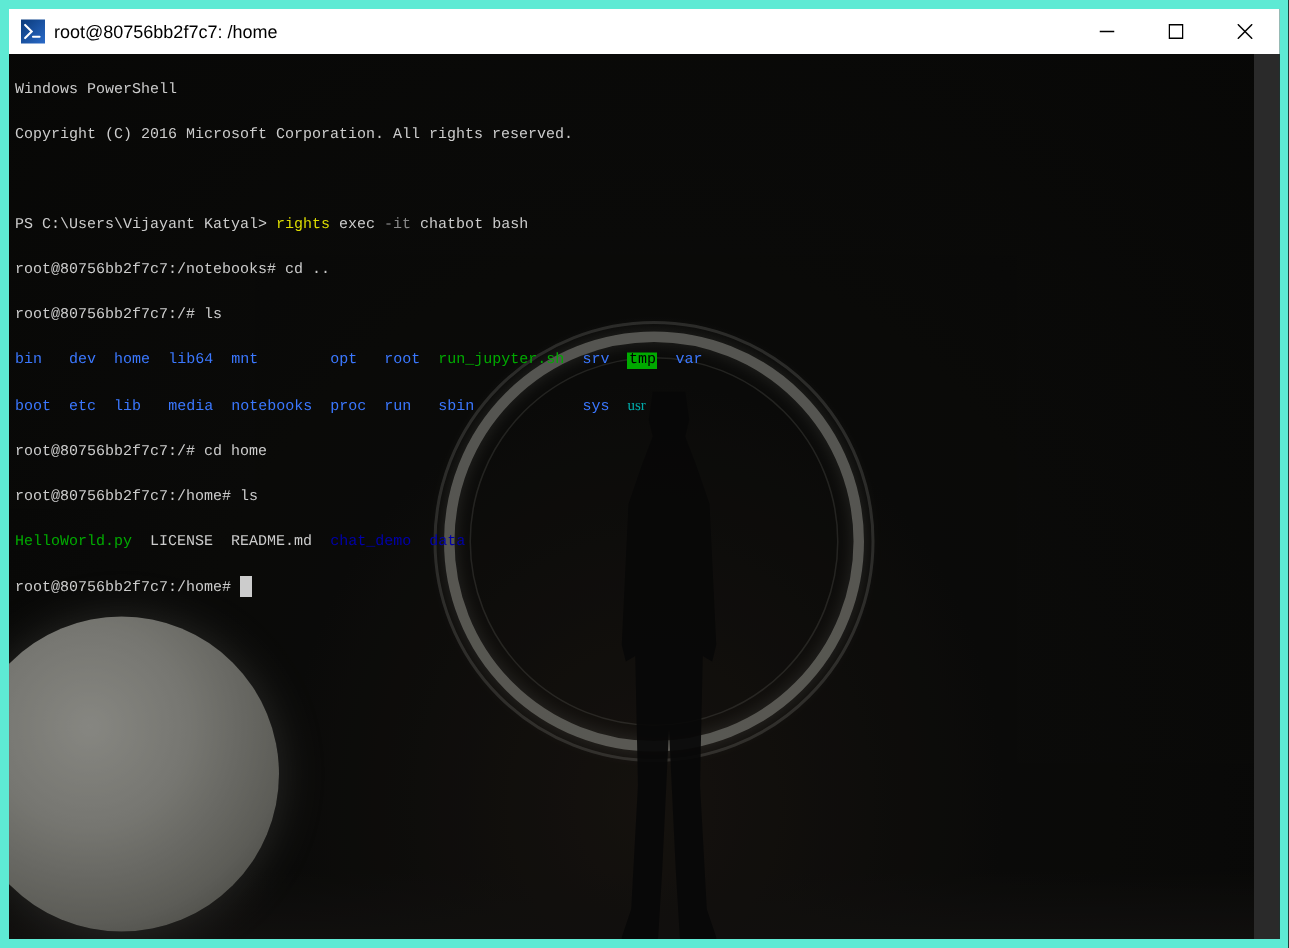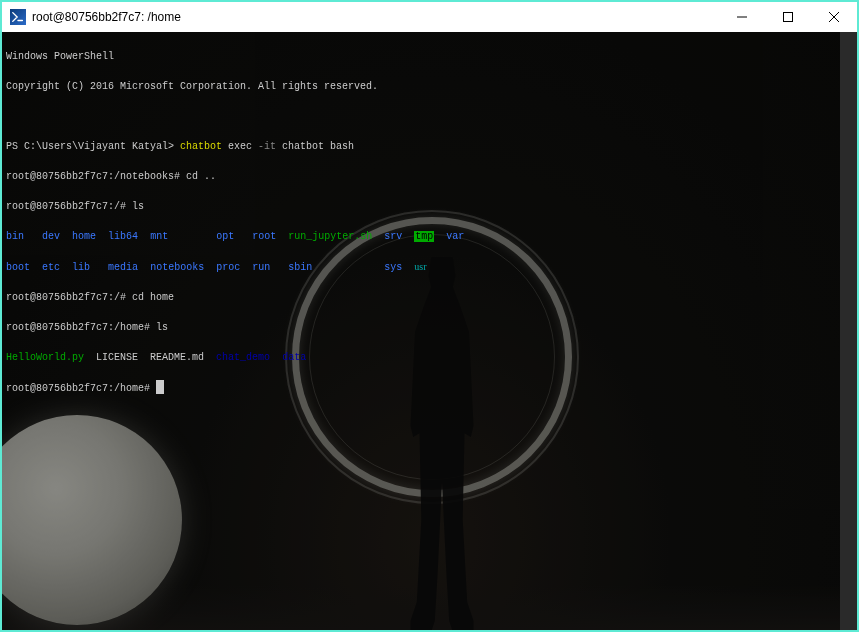--- a/index.html
+++ b/index.html
@@ -10,21 +10,21 @@
     
     body {
       font-family: Consolas, 'Courier New', monospace;
       background: #0a0a0a;
       overflow: hidden;
     }
     
     .window {
       width: 859px;
       height: 632px;
-      border: 2px solid #5eead4;
+      border: 6px solid #5eead4;
       background: #000;
       position: relative;
       display: flex;
       flex-direction: column;
     }
     
     .titlebar {
       height: 30px;
       background: #fff;
       display: flex;
@@ -234,21 +234,21 @@
       <div class="bg-ground"></div>
       <div class="bg-moon"></div>
       <div class="bg-ring"></div>
       <div class="bg-person"></div>
     </div>
 
     <div class="terminal-content">
 <span class="line white">Windows PowerShell</span>
 <span class="line white">Copyright (C) 2016 Microsoft Corporation. All rights reserved.</span>
 <span class="line"> </span>
-<span class="line"><span class="white">PS C:\Users\Vijayant Katyal&gt; </span><span class="yellow">chatbot </span><span class="white">exec </span><span class="gray">-it </span><span class="white">chatbot bash</span></span>
+<span class="line"><span class="white">PS C:\Users\Vijayant Katyal&gt; </span><span class="yellow">rights </span><span class="white">exec </span><span class="gray">-it </span><span class="white">chatbot bash</span></span>
 <span class="line"><span class="white">root@80756bb2f7c7:/notebooks# </span><span class="white">cd ..</span></span>
 <span class="line"><span class="white">root@80756bb2f7c7:/# </span><span class="white">ls</span></span>
 <span class="line"><span class="lblue">bin</span>   <span class="lblue">dev</span>  <span class="lblue">home</span>  <span class="lblue">lib64</span>  <span class="lblue">mnt</span>        <span class="lblue">opt</span>   <span class="lblue">root</span>  <span class="green">run_jupyter.sh</span>  <span class="lblue">srv</span>  <span class="tmp-hl">tmp</span>  <span class="lblue">var</span></span>
 <span class="line"><span class="lblue">boot</span>  <span class="lblue">etc</span>  <span class="lblue">lib</span>   <span class="lblue">media</span>  <span class="lblue">notebooks</span>  <span class="lblue">proc</span>  <span class="lblue">run</span>   <span class="lblue">sbin</span>            <span class="lblue">sys</span>  <span class="cyan">usr</span></span>
 <span class="line"><span class="white">root@80756bb2f7c7:/# </span><span class="white">cd home</span></span>
 <span class="line"><span class="white">root@80756bb2f7c7:/home# </span><span class="white">ls</span></span>
 <span class="line"><span class="green">HelloWorld.py</span>  <span class="white">LICENSE</span>  <span class="white">README.md</span>  <span class="dblue">chat_demo</span>  <span class="dblue">data</span></span>
 <span class="line"><span class="white">root@80756bb2f7c7:/home#</span> <span class="cursor-block"></span></span>
     </div>
 

